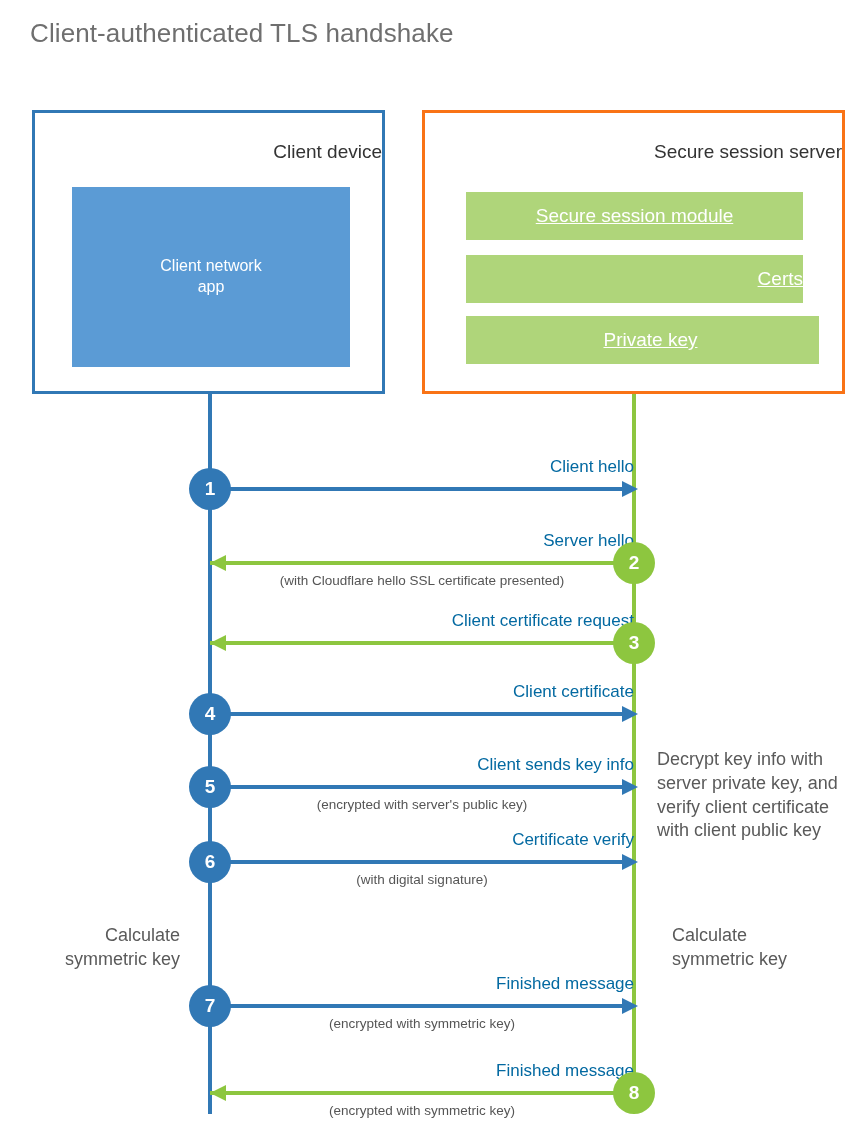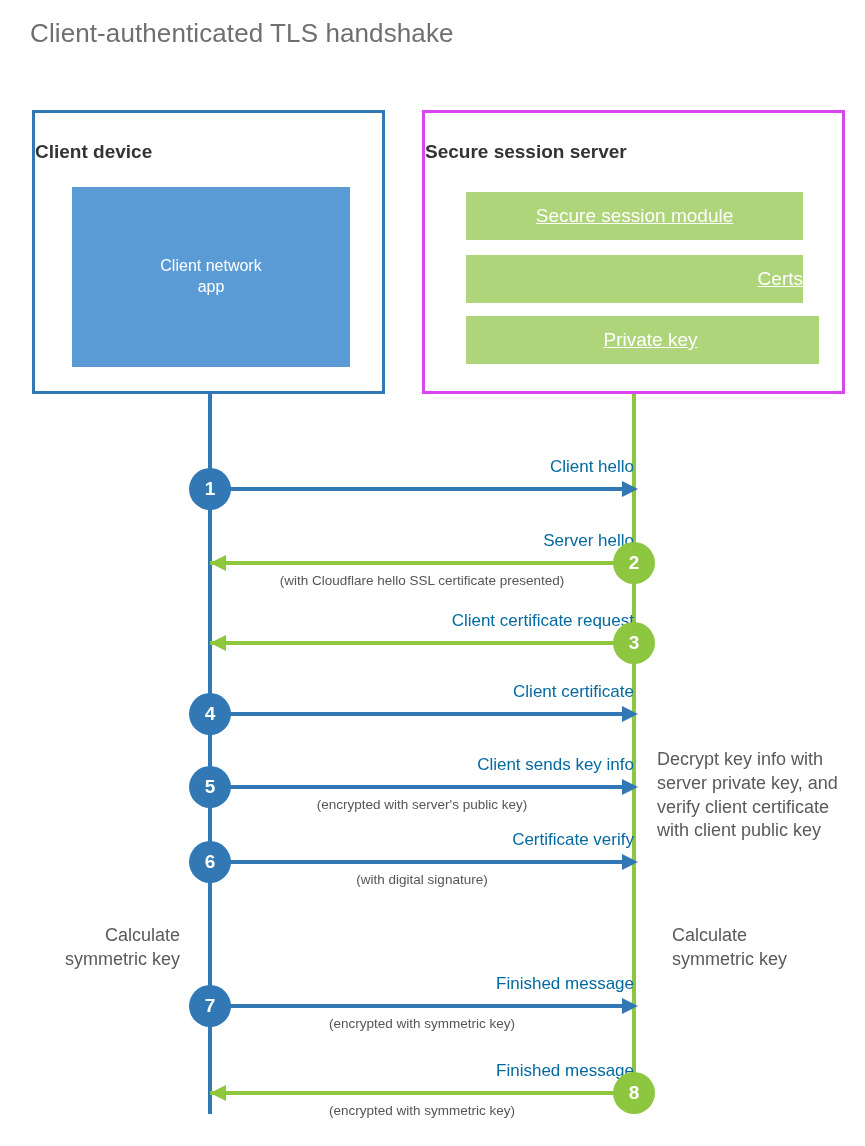--- a/index.html
+++ b/index.html
@@ -44,30 +44,30 @@
     top: 110px;
     width: 353px;
     height: 284px;
     border: 3px solid #3178B5;
   }
   #server-box {
     left: 422px;
     top: 110px;
     width: 423px;
     height: 284px;
-    border: 3px solid #d946ef;
+    border: 3px solid #f97316;
   }
   .entity-title {
     position: absolute;
     left: 0;
     right: 0;
     top: 28px;
-    text-align: left;
+    text-align: right;
     font-size: 19px;
-    font-weight: bold;
+    font-weight: normal;
     color: #333333;
   }
 
   
   #client-app-rect {
     position: absolute;
     left: 37px;
     top: 74px;
     width: 278px;
     height: 180px;

